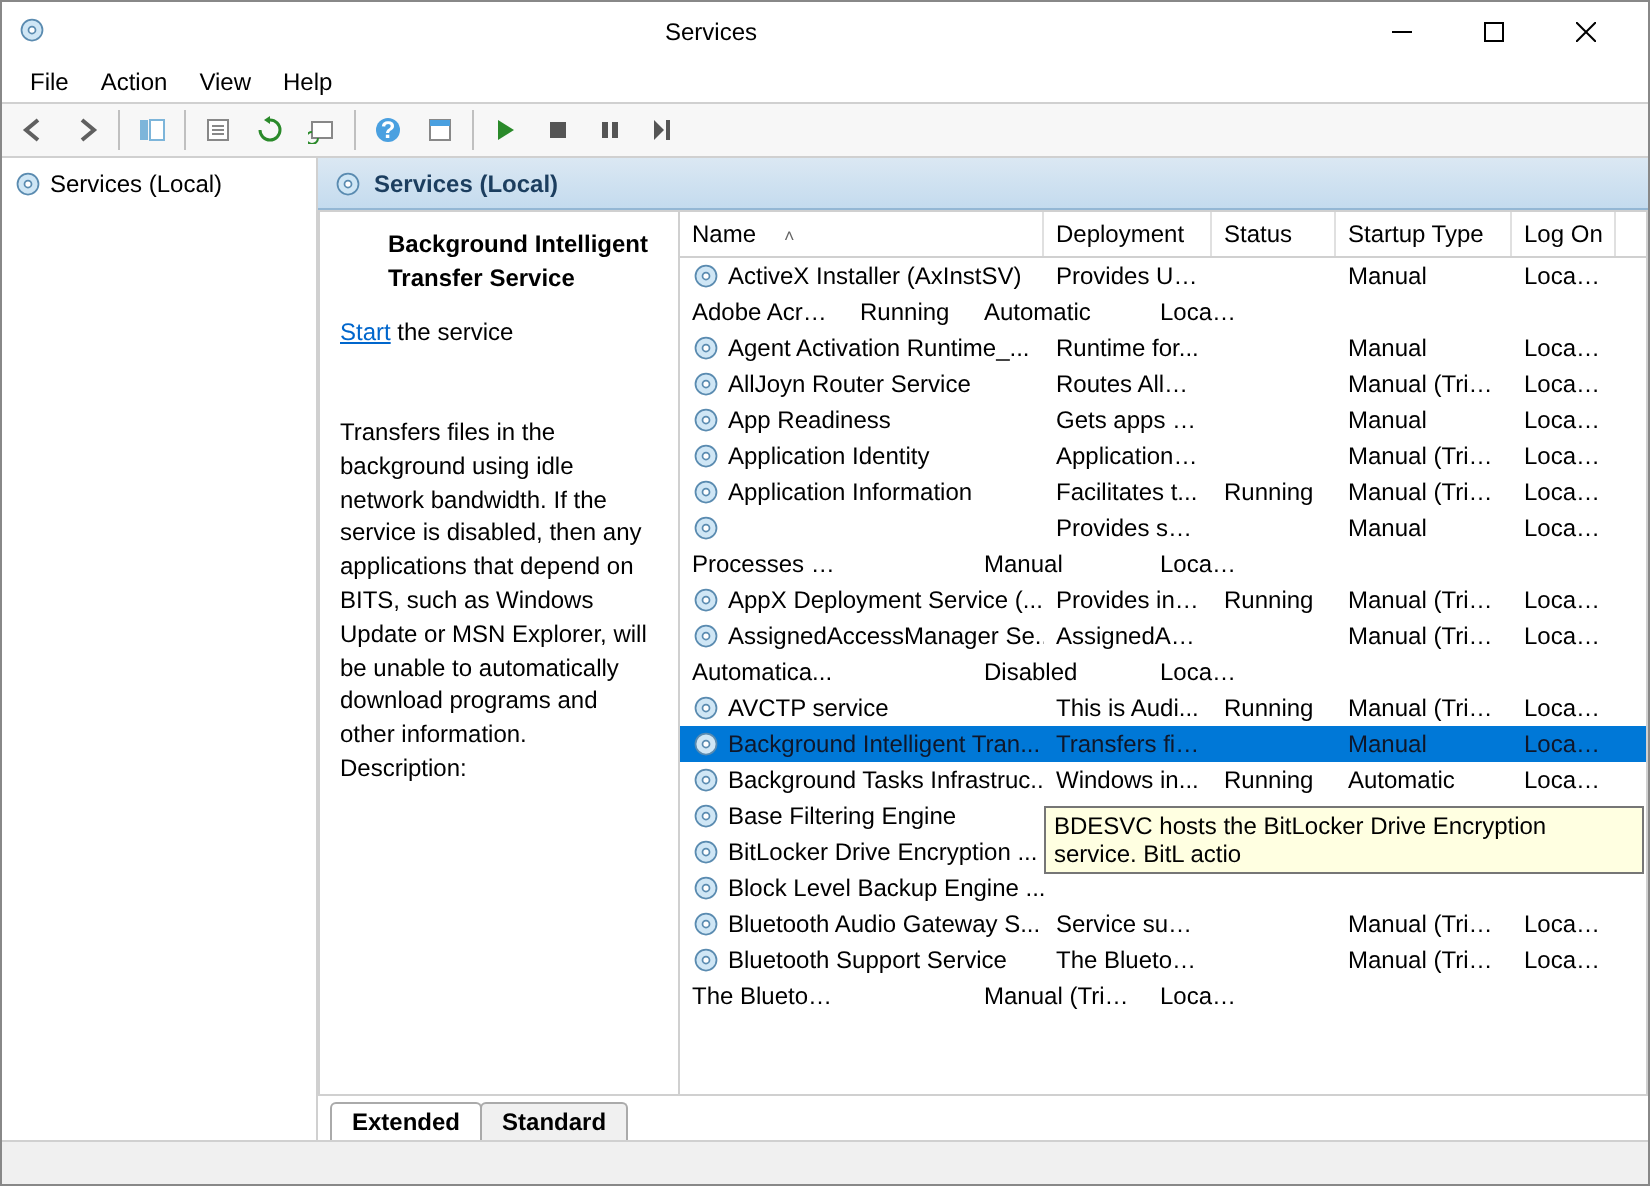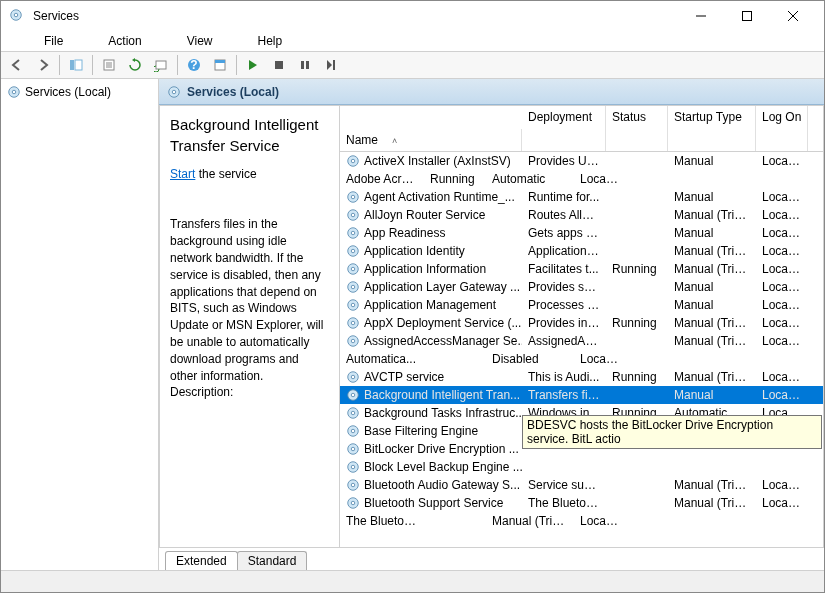--- a/index.html
+++ b/index.html
@@ -1,48 +1,48 @@
 <!DOCTYPE html>
 <html><head>
 <meta charset="utf-8">
 <style>
 * { box-sizing: border-box; margin: 0; padding: 0; font-family: "Segoe UI", Tahoma, sans-serif; font-size: 12px; }
 body { background: #f0f0f0; width: 825px; height: 593px; overflow: hidden; }
 .window { width: 825px; height: 593px; background: #fff; border: 1px solid #888; display: flex; flex-direction: column; }
 .titlebar { height: 30px; display: flex; align-items: center; padding: 0 8px; background: #fff; }
 .titlebar .icon { width: 16px; height: 16px; margin-right: 8px; }
-.titlebar .title { flex: 1; font-size: 12px; }
+.titlebar .title { flex: 1; font-size: 12px; text-align: center; }
 .titlebar .win-btns { display: flex; }
 .titlebar .win-btn { width: 46px; height: 30px; display: flex; align-items: center; justify-content: center; cursor: default; }
 .menubar { height: 20px; display: flex; align-items: center; padding: 0 6px; background: #fff; }
-.menubar .menu { padding: 2px 8px; cursor: default; margin-left: 29px; }
+.menubar .menu { padding: 2px 8px; cursor: default; }
 .toolbar { height: 28px; display: flex; align-items: center; padding: 2px 4px; background: #f7f7f7; border-top: 1px solid #d0d0d0; border-bottom: 1px solid #d0d0d0; gap: 2px; }
 .toolbar .tbtn { width: 24px; height: 24px; display: flex; align-items: center; justify-content: center; border: 1px solid transparent; cursor: default; }
 .toolbar .sep { width: 1px; height: 20px; background: #c0c0c0; margin: 0 2px; }
 .body { flex: 1; display: flex; border-top: none; overflow: hidden; }
 .left-pane { width: 158px; border-right: 1px solid #d0d0d0; background: #fff; padding: 4px 2px; }
 .left-pane .tree-item { display: flex; align-items: center; padding: 2px 4px; gap: 4px; }
 .right-pane { flex: 1; display: flex; flex-direction: column; overflow: hidden; }
 .panel-header { height: 26px; display:flex;align-items:center; gap:6px; padding:0 8px;
   background: linear-gradient(#dbe8f3,#c4dbee); border-bottom:1px solid #94b7d4; color:#1c3e5f; font-weight:600; }
 .content { flex:1; display:flex; overflow:hidden; background:#fff; border:1px solid #d0d0d0; margin:0; }
 .detail-pane { width:180px; padding:8px 10px; border-right:1px solid #d0d0d0; font-size:12px; line-height:1.4; }
-.detail-pane h3 { font-size:15px; font-weight:400; margin-bottom:10px; }
+.detail-pane h3 { font-size:12px; font-weight:700; margin-bottom:10px;margin-left:24px; }
 .detail-pane a { color:#0066cc; text-decoration:underline; cursor:pointer; }
 .list-pane { flex:1; display:flex; flex-direction:column; overflow:hidden; position:relative; }
 .list-header { display:flex; background:#fff; border-bottom:1px solid #d0d0d0; flex-shrink:0; }
 .list-header .col { padding:4px 6px; border-right:1px solid #e0e0e0; font-size:12px; white-space:nowrap; overflow:hidden; }
 .list-rows { flex:1; overflow-y:scroll; overflow-x:scroll; }
 .row { display:flex; align-items:center; height:18px; white-space:nowrap; }
-.row.selected { background:#0078d7; color:#e5e5e5; }
+.row.selected { background:#0078d7; color:#0f172a; }
 .row .cell { padding:1px 6px; overflow:hidden; text-overflow:ellipsis; font-size:12px; }
 .row .namecell { display:flex; align-items:center; gap:4px; }
 .gear { width:14px; height:14px; flex-shrink:0; }
 .tabs { height:22px; display:flex; align-items:flex-end; padding:0 6px; background:#fff; }
-.tabs .tab { padding:2px 10px; border:1px solid #aaa; border-bottom:none; border-radius:3px 3px 0 0; background:#f0f0f0; margin-right:-1px; font-size:12px; cursor:default; }
+.tabs .tab { padding:2px 10px; border:1px solid #aaa; border-bottom:none; border-radius:3px 3px 0 0; background:#f0f0f0; margin-right:-1px; font-size:12px; cursor:default;font-weight:bold; }
 .tabs .tab.active { background:#fff; position:relative; z-index:1; }
 .statusbar { height:22px; border-top:1px solid #d0d0d0; background:#f0f0f0; }
 .tooltip { position:absolute; background:#ffffe1; border:1px solid #767676; padding:2px 4px; font-size:12px; max-width:300px; pointer-events:none; }
 .sort-ind { font-size:9px; color:#666; margin-left:14px; }
 svg { display:block; }
 </style>
 </head>
 <body>
 
 <div class="window">
@@ -185,21 +185,21 @@
           <p>
             <a>Start</a><span> the service</span>
           </p>
           <br><br>
           <p>Transfers files in the background using idle network bandwidth. If the service is disabled, then any applications that depend on BITS, such as Windows Update or MSN Explorer, will be unable to automatically download programs and other information.</p>
           <p>Description:</p>
         </div>
 
         <div class="list-pane">
           <div class="list-header" id="list-header">
-              <div class="col" style="width: 182px; margin-top: 23px;">Name<span class="sort-ind">˄</span></div>
+              <div class="col" style="width: 182px;">Name<span class="sort-ind">˄</span></div>
               <div class="col" style="width: 84px;">Deployment</div>
               <div class="col" style="width: 62px;">Status</div>
               <div class="col" style="width: 88px;">Startup Type</div>
               <div class="col" style="width: 52px;">Log On</div>
             </div>
           <div class="list-rows" id="list-rows">
               <div class="row">
                 <div class="cell namecell" style="width:182px">
                   <svg class="gear" viewBox="0 0 16 16">
                     <circle cx="8" cy="8" r="6" fill="#cfe6f5" stroke="#5a8bb0"></circle>
@@ -282,35 +282,27 @@
                 <div class="cell" style="width:62px">Running</div>
                 <div class="cell" style="width:88px">Manual (Trig...</div>
                 <div class="cell" style="width:52px">Local Sy</div>
               </div>
               <div class="row">
                 <div class="cell namecell" style="width:182px">
                   <svg class="gear" viewBox="0 0 16 16">
                     <circle cx="8" cy="8" r="6" fill="#cfe6f5" stroke="#5a8bb0"></circle>
                     <circle cx="8" cy="8" r="2" fill="#fff" stroke="#5a8bb0"></circle>
                   </svg>
-                  <span>Application Layer Gateway ...</span>
                 </div>
                 <div class="cell" style="width:84px">Provides su...</div>
                 <div class="cell" style="width:62px"></div>
                 <div class="cell" style="width:88px">Manual</div>
                 <div class="cell" style="width:52px">Local Se</div>
               </div>
               <div class="row">
-                <div class="cell namecell" style="width:182px">
-                  <svg class="gear" viewBox="0 0 16 16">
-                    <circle cx="8" cy="8" r="6" fill="#cfe6f5" stroke="#5a8bb0"></circle>
-                    <circle cx="8" cy="8" r="2" fill="#fff" stroke="#5a8bb0"></circle>
-                  </svg>
-                  <span>Application Management</span>
-                </div>
                 <div class="cell" style="width:84px">Processes in...</div>
                 <div class="cell" style="width:62px"></div>
                 <div class="cell" style="width:88px">Manual</div>
                 <div class="cell" style="width:52px">Local Sy</div>
               </div>
               <div class="row">
                 <div class="cell namecell" style="width:182px">
                   <svg class="gear" viewBox="0 0 16 16">
                     <circle cx="8" cy="8" r="6" fill="#cfe6f5" stroke="#5a8bb0"></circle>
                     <circle cx="8" cy="8" r="2" fill="#fff" stroke="#5a8bb0"></circle>
@@ -445,21 +437,21 @@
                 <div class="cell" style="width:88px">Manual (Trig...</div>
                 <div class="cell" style="width:52px">Local Se</div>
               </div>
               <div class="row">
                 <div class="cell" style="width:84px">The Bluetoo...</div>
                 <div class="cell" style="width:62px"></div>
                 <div class="cell" style="width:88px">Manual (Trig...</div>
                 <div class="cell" style="width:52px">Local Sy</div>
               </div>
             </div>
-          <div class="tooltip" id="tooltip" style="left: 182px; top: 309px;">BDESVC hosts the BitLocker Drive Encryption service. BitL
+          <div class="tooltip" id="tooltip" style="left: 182px; top: 297px;">BDESVC hosts the BitLocker Drive Encryption service. BitL
 actio</div>
         </div>
       </div>
 
       <div class="tabs">
         <div class="tab active">Extended</div>
         <div class="tab">Standard</div>
       </div>
     </div>
   </div>

